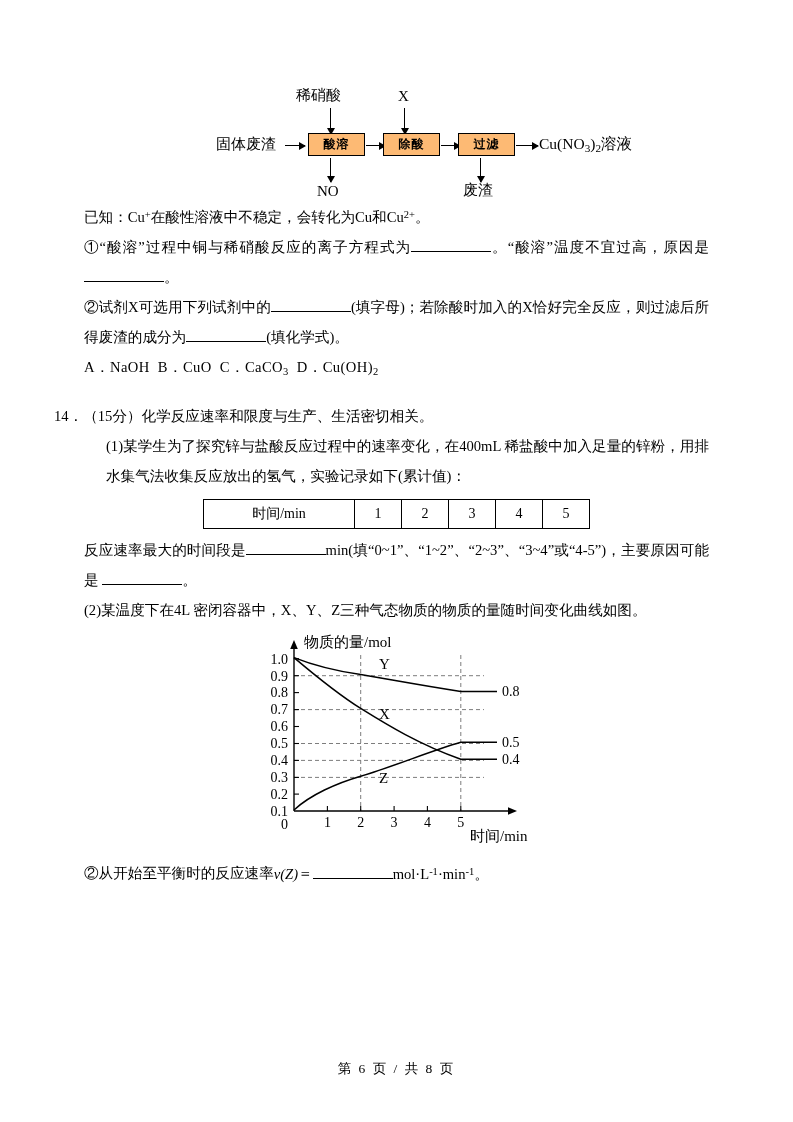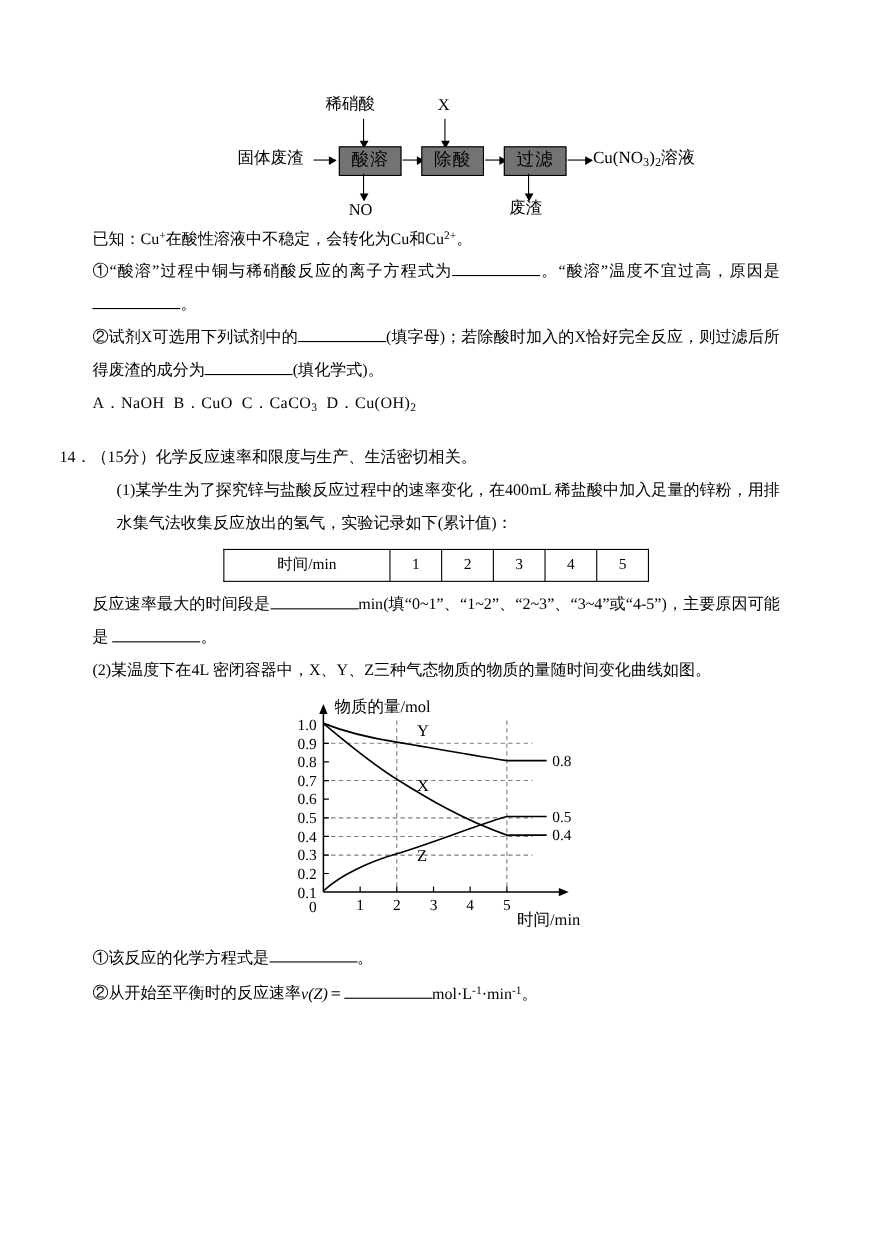--- a/index.html
+++ b/index.html
@@ -33,28 +33,29 @@
 
   
   .flow-wrap {
     position: relative;
     height: 200px;
     width: 625px;
   }
   .flow-stage {
     position: absolute;
     border: 1px solid #000;
-    background: #737373;
-    font-size: 16px;
+    background: #fdba74;
+    font-size: 12px;
     font-family: "Liberation Serif", "DejaVu Serif", serif;
     line-height: 1;
     padding: 4px 5px 5px 5px;
     letter-spacing: 1px;
     white-space: nowrap;
     text-align: center;
+    font-weight: bold;
   }
   .flow-label {
     position: absolute;
     font-size: 15px;
     white-space: nowrap;
     line-height: 1;
   }
   .flow-label.latin {
     font-family: "Liberation Serif", "DejaVu Serif", serif;
   }
@@ -334,23 +335,21 @@
           <text class="series-text" x="127" y="42">Y</text>
           <text class="series-text" x="127" y="92">X</text>
           <text class="series-text" x="127" y="156">Z</text>
 
           <text class="tick-text" x="250" y="69">0.8</text>
           <text class="tick-text" x="250" y="120">0.5</text>
           <text class="tick-text" x="250" y="137">0.4</text>
         </svg>
       </div>
 
-      <p class="ptext">
-        <span>①该反应的化学方程式是</span><span class="blank w80"></span><span>。</span>
-      </p>
 
       <p class="ptext">
         <span>②从开始至平衡时的反应速率</span><span style="font-style:italic;margin-top:24px;">v(Z)</span><span>＝</span><span class="blank w80"></span><span>mol·L<span class="sup">-1</span>·min<span class="sup">-1</span>。</span>
       </p>
     </div>
   </div>
 
+  <div class="footer">第 6 页 / 共 8 页</div>
 </div>
 
 </body></html>

